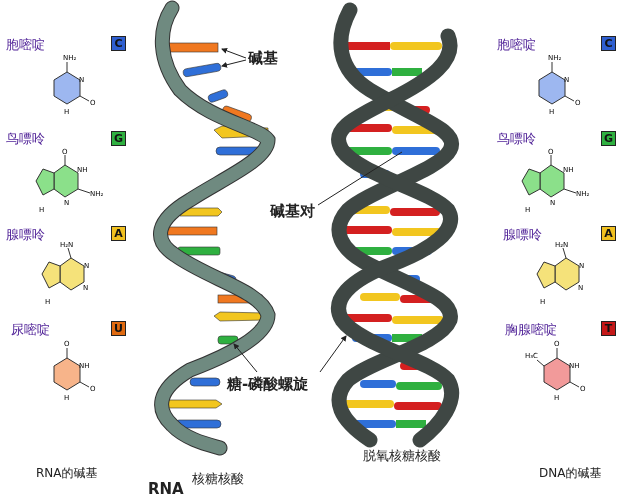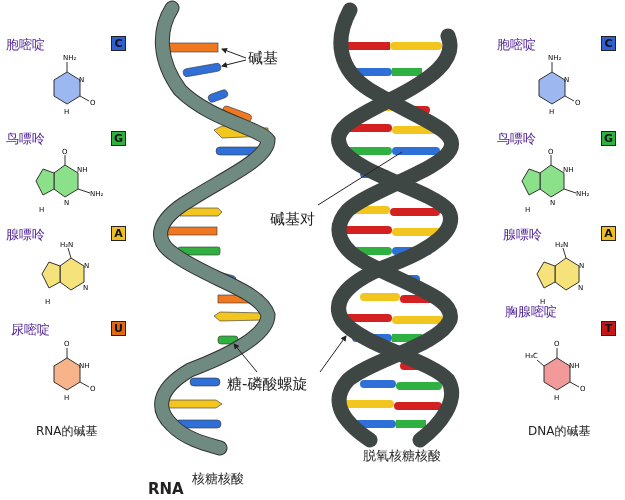--- a/index.html
+++ b/index.html
@@ -1,21 +1,21 @@
 <!DOCTYPE html>
 <html><head>
 <meta charset="utf-8">
 <style>
   html,body{margin:0;padding:0;background:#ffffff;}
   body{width:625px;height:500px;position:relative;overflow:hidden;font-family:"DejaVu Sans","Liberation Sans",sans-serif;color:#222;}
   .abs{position:absolute;}
   .base-name{font-size:13px;color:#4c1d95;}
   .badge{width:15px;height:15px;border:1.5px solid #222;font:bold 11px "DejaVu Sans",sans-serif;color:#111;display:flex;align-items:center;justify-content:center;box-sizing:border-box;}
-  .caption{font-size:12px;color:#222;}
-  .label{font-size:15px;color:#222;}
+  .caption{font-size:12px;color:#222;margin-top:42px;}
+  .label{font-size:15px;color:#222;font-weight:bold;}
   .title-en{font:bold 15px "DejaVu Sans",sans-serif;width:140px;margin-top:28px;}
   .title-zh{font-size:13px;text-align:center;width:160px;}
   svg text{font-family:"DejaVu Sans",sans-serif;}
 </style>
 </head>
 <body>
 
 <div>
 
   <div class="abs base-name" style="left:6px;top:36px">胞嘧啶</div>
@@ -103,35 +103,35 @@
   <svg class="abs" style="left:535px;top:240px" width="60" height="70">
     <polygon points="31,18 44,26 44,42 31,50 20,42 20,26" fill="#f5e27a" stroke="#333"></polygon>
     <polygon points="20,26 20,42 9,48 2,34 9,22" fill="#f5e27a" stroke="#333"></polygon>
     <line x1="31" y1="18" x2="28" y2="8" stroke="#333"></line>
     <text x="20" y="7" font-size="7">H₂N</text>
     <text x="44" y="28" font-size="7">N</text>
     <text x="43" y="50" font-size="7">N</text>
     <text x="5" y="64" font-size="7">H</text>
   </svg>
 
-  <div class="abs base-name" style="left:505px;top:303px">胸腺嘧啶</div>
+  <div class="abs base-name" style="left:505px;top:321px">胸腺嘧啶</div>
   <div class="abs badge" style="left:601px;top:321px;background:#c41818">T</div>
   <svg class="abs" style="left:525px;top:336px" width="80" height="70">
     <polygon points="32,22 45,30 45,46 32,54 19,46 19,30" fill="#f29a9a" stroke="#333"></polygon>
     <line x1="32" y1="22" x2="32" y2="12" stroke="#333"></line>
     <line x1="45" y1="46" x2="54" y2="51" stroke="#333"></line>
     <line x1="19" y1="30" x2="12" y2="24" stroke="#333"></line>
     <text x="29" y="10" font-size="7">O</text>
     <text x="44" y="32" font-size="7">NH</text>
     <text x="29" y="64" font-size="7">H</text>
     <text x="55" y="55" font-size="7">O</text>
     <text x="0" y="22" font-size="7">H₃C</text>
   </svg>
 
-  <div class="abs caption" style="left:528px;top:423px">DNA的碱基</div>
+  <div class="abs caption" style="left:539px;top:423px">DNA的碱基</div>
 </div>
 
 <svg class="abs" style="left:150px;top:0" width="170" height="460">
 
   <g>
     <rect x="18" y="43" width="50" height="9" fill="#f07820" stroke="#333" stroke-width="0.6"></rect>
     <rect x="33" y="66" width="38" height="8" rx="4" fill="#2f6fd8" stroke="#333" stroke-width="0.6" transform="rotate(-10 52 70)"></rect>
     <rect x="58" y="92" width="20" height="8" rx="4" fill="#2f6fd8" stroke="#333" stroke-width="0.6" transform="rotate(-20 68 96)"></rect>
     <rect x="72" y="110" width="30" height="8" rx="4" fill="#f07820" stroke="#333" stroke-width="0.6" transform="rotate(20 87 114)"></rect>
     <polygon points="64,130 72,126 118,128 118,136 72,138" fill="#f2c61f" stroke="#333" stroke-width="0.6"></polygon>
@@ -200,19 +200,19 @@
     </marker>
   </defs>
   <line x1="246" y1="58" x2="222" y2="49" stroke="#222" stroke-width="1" marker-end="url(#ah)"></line>
   <line x1="246" y1="60" x2="222" y2="66" stroke="#222" stroke-width="1" marker-end="url(#ah)"></line>
   <line x1="318" y1="205" x2="402" y2="152" stroke="#222" stroke-width="1"></line>
   <line x1="257" y1="372" x2="234" y2="344" stroke="#222" stroke-width="1" marker-end="url(#ah)"></line>
   <line x1="320" y1="372" x2="346" y2="336" stroke="#222" stroke-width="1" marker-end="url(#ah)"></line>
 </svg>
 
 <div class="abs label" style="left:248px;top:49px">碱基</div>
-<div class="abs label" style="left:270px;top:210px">碱基对</div>
+<div class="abs label" style="left:270px;top:202px">碱基对</div>
 <div class="abs label" style="left:227px;top:375px">糖-磷酸螺旋</div>
 
 <div class="abs title-en" style="left:148px;top:452px">RNA</div>
 <div class="abs title-zh" style="left:138px;top:470px">核糖核酸</div>
 <div class="abs title-en" style="left:332px;top:472px">DNA</div>
 <div class="abs title-zh" style="left:322px;top:447px">脱氧核糖核酸</div>
 
 </body></html>

